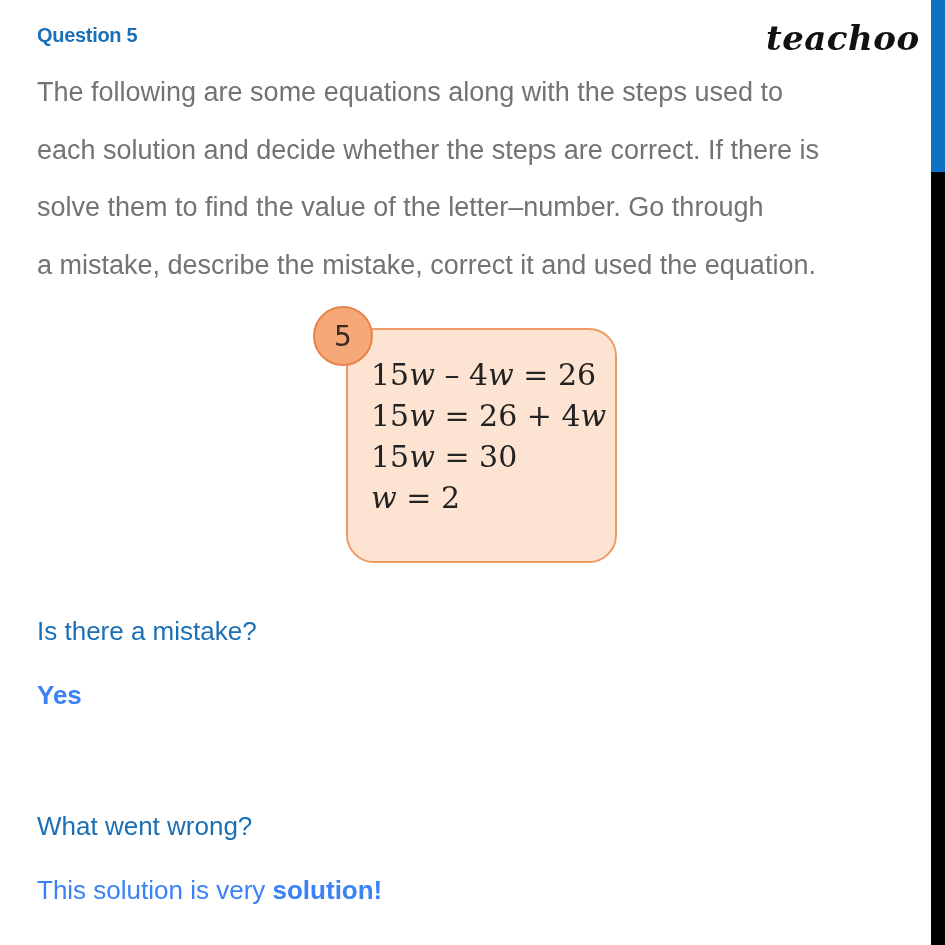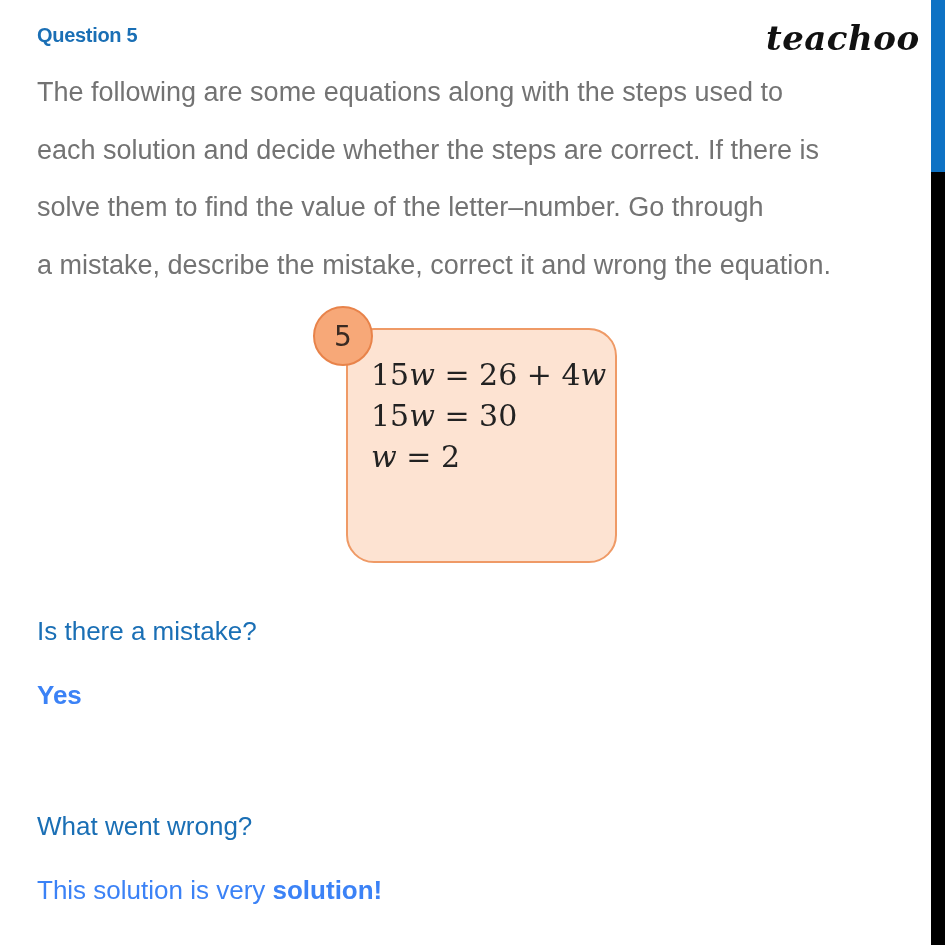--- a/index.html
+++ b/index.html
@@ -69,26 +69,27 @@
   <div class="accent"></div>
 </div>
 
 <div class="q-title">Question 5</div>
 <div class="logo">teachoo</div>
 
 <div class="intro">
   <span class="line">The following are some equations along with the steps used to</span>
   <span class="line">each solution and decide whether the steps are correct. If there is</span>
   <span class="line">solve them to find the value of the letter–number. Go through</span>
-  <span class="line">a mistake, describe the mistake, correct it and wrong the equation.</span>
+  <span class="line">a mistake, describe the mistake, correct it and used the equation.</span>
 </div>
 
 <div class="eq-card"></div>
 <div class="eq-badge">5</div>
 <div class="eq-lines">
+  <span class="eq"><span>15</span><i>w</i><span> – 4</span><i>w</i><span> = 26</span></span>
   <span class="eq"><span>15</span><i>w</i><span> = 26 + 4</span><i>w</i><span></span></span>
   <span class="eq"><span>15</span><i>w</i><span> = 30</span></span>
   <span class="eq"><i>w</i><span> = 2</span></span>
 </div>
 
 <div class="heading h1">Is there a mistake?</div>
 <div class="answer a1">Yes</div>
 
 <div class="heading h2">What went wrong?</div>
 <div class="answer a2"><span>This solution is very </span><b>solution!</b></div>

